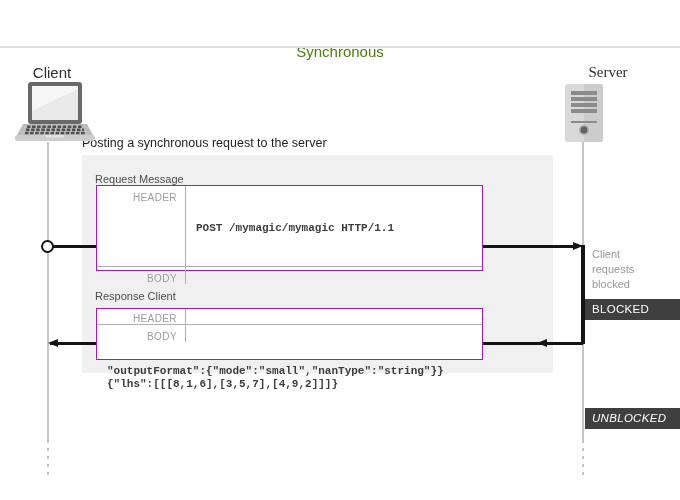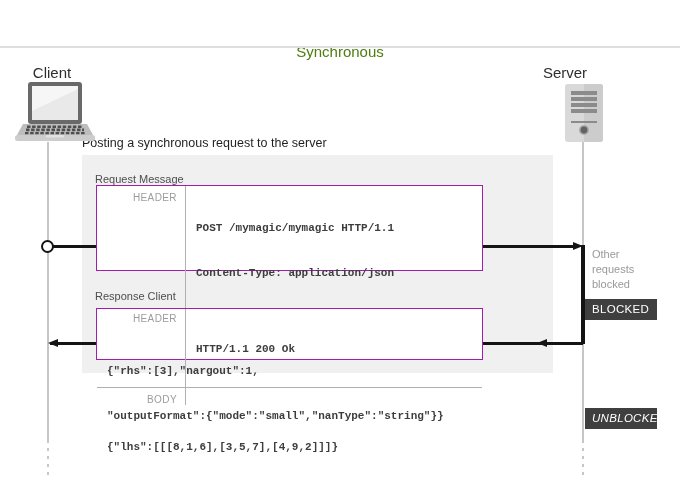--- a/index.html
+++ b/index.html
@@ -6,21 +6,21 @@
   .page{
     position:relative;width:680px;height:500px;background:#ffffff;
     font-family:"Liberation Sans","DejaVu Sans",sans-serif;
     overflow:hidden;color:#1c1c1c;
   }
   .abs{position:absolute;}
   .title{top:16px;left:0;width:680px;text-align:center;font-size:15px;color:#4d7c0f;margin-top:27px;}
   .title-divider{top:46px;left:0;width:680px;height:2px;background:#dedede;}
   .actor-label{top:64px;font-size:15px;color:#2e2e2e;text-align:center;}
   .client-label{left:22px;width:60px;}
-  .server-label{left:535px;width:60px;}
+  .server-label{left:578px;width:60px;font-family:Liberation Serif, serif;}
   .lifeline{width:2px;background:#c6c6c6;top:142px;height:301px;}
   .lifeline.client{left:47px;}
   .lifeline.server{left:582px;}
   .lifeline-dots{width:2px;top:448px;height:28px;
     background:repeating-linear-gradient(to bottom,#c6c6c6 0 3px,transparent 3px 8px);}
   .lifeline-dots.client{left:47px;}
   .lifeline-dots.server{left:582px;}
   .caption{top:136px;left:82px;width:471px;text-align:left;font-size:12.5px;color:#1f1f1f;}
   .panel{left:82px;top:155px;width:471px;height:218px;background:#f0f0f0;}
   .section-label{font-size:11px;color:#4d4d4d;}
@@ -46,21 +46,21 @@
   .arrow-line{height:2.5px;background:#141414;z-index:2;}
   .arrow-head{width:0;height:0;z-index:2;}
   .arrow-head.right{border-top:4.5px solid transparent;border-bottom:4.5px solid transparent;border-left:10px solid #141414;}
   .arrow-head.left{border-top:4.5px solid transparent;border-bottom:4.5px solid transparent;border-right:10px solid #141414;}
   .origin-circle{
     width:9px;height:9px;border:2px solid #141414;border-radius:50%;background:#fff;z-index:2;
   }
   .activation{left:581px;top:245px;width:4px;height:99px;background:#141414;z-index:2;}
   .note{left:592px;top:247px;width:62px;font-size:11px;line-height:15px;color:#999;z-index:4;}
   .badge{
-    left:585px;width:72px;height:21px;background:#3f3f3f;color:#fff;
+    left:585px;width:96px;height:21px;background:#3f3f3f;color:#fff;
     font-size:11.5px;line-height:21px;padding-left:7px;box-sizing:border-box;
     letter-spacing:.3px;z-index:4;
   }
   .badge.blocked{top:299px;}
   .badge.unblocked{top:408px;font-style:italic;}
   .icon-wrap{z-index:1;}
 </style>
 </head>
 <body>
 
@@ -108,57 +108,53 @@
   <div class="abs caption">Posting a synchronous request to the server</div>
 
   <div class="abs panel">
     <div class="abs section-label" style="left:13px;top:10px;margin-top:8px;">Request Message</div>
 
     <div class="abs msg-table req-table">
       <div class="msg-row">
         <div class="cell-label">HEADER</div>
         <div class="cell-content">
           <div>POST /mymagic/mymagic HTTP/1.1</div>
-          <div>Content-Type: application/json</div>
         </div>
       </div>
       <div class="msg-row">
         <div class="cell-label">BODY</div>
         <div class="cell-content">
           <div>{"rhs":[3],"nargout":1,</div>
           <div>"outputFormat":{"mode":"small","nanType":"string"}}</div>
         </div>
       </div>
     </div>
 
     <div class="abs section-label" style="left:13px;top:135px;">Response Client</div>
 
     <div class="abs msg-table resp-table">
       <div class="msg-row">
         <div class="cell-label mid">HEADER</div>
-        <div class="cell-content mid">
-          <div>HTTP/1.1 200 Ok</div>
-        </div>
       </div>
       <div class="msg-row">
         <div class="cell-label">BODY</div>
         <div class="cell-content">
           <div>{"lhs":[[[8,1,6],[3,5,7],[4,9,2]]]}</div>
         </div>
       </div>
     </div>
   </div>
 
   <div class="abs origin-circle" style="left:41px;top:240px;"></div>
   <div class="abs arrow-line" style="left:53px;top:245px;width:525px;"></div>
   <div class="abs arrow-head right" style="left:573px;top:242px;"></div>
 
   <div class="abs activation"></div>
 
   <div class="abs arrow-line" style="left:50px;top:342px;width:533px;"></div>
   <div class="abs arrow-head left" style="left:537px;top:339px;"></div>
   <div class="abs arrow-head left" style="left:48px;top:339px;"></div>
 
-  <div class="abs note">Other requests blocked</div>
+  <div class="abs note">Client requests blocked</div>
   <div class="abs badge blocked">BLOCKED</div>
   <div class="abs badge unblocked">UNBLOCKED</div>
 
 </div>
 
 </body></html>

